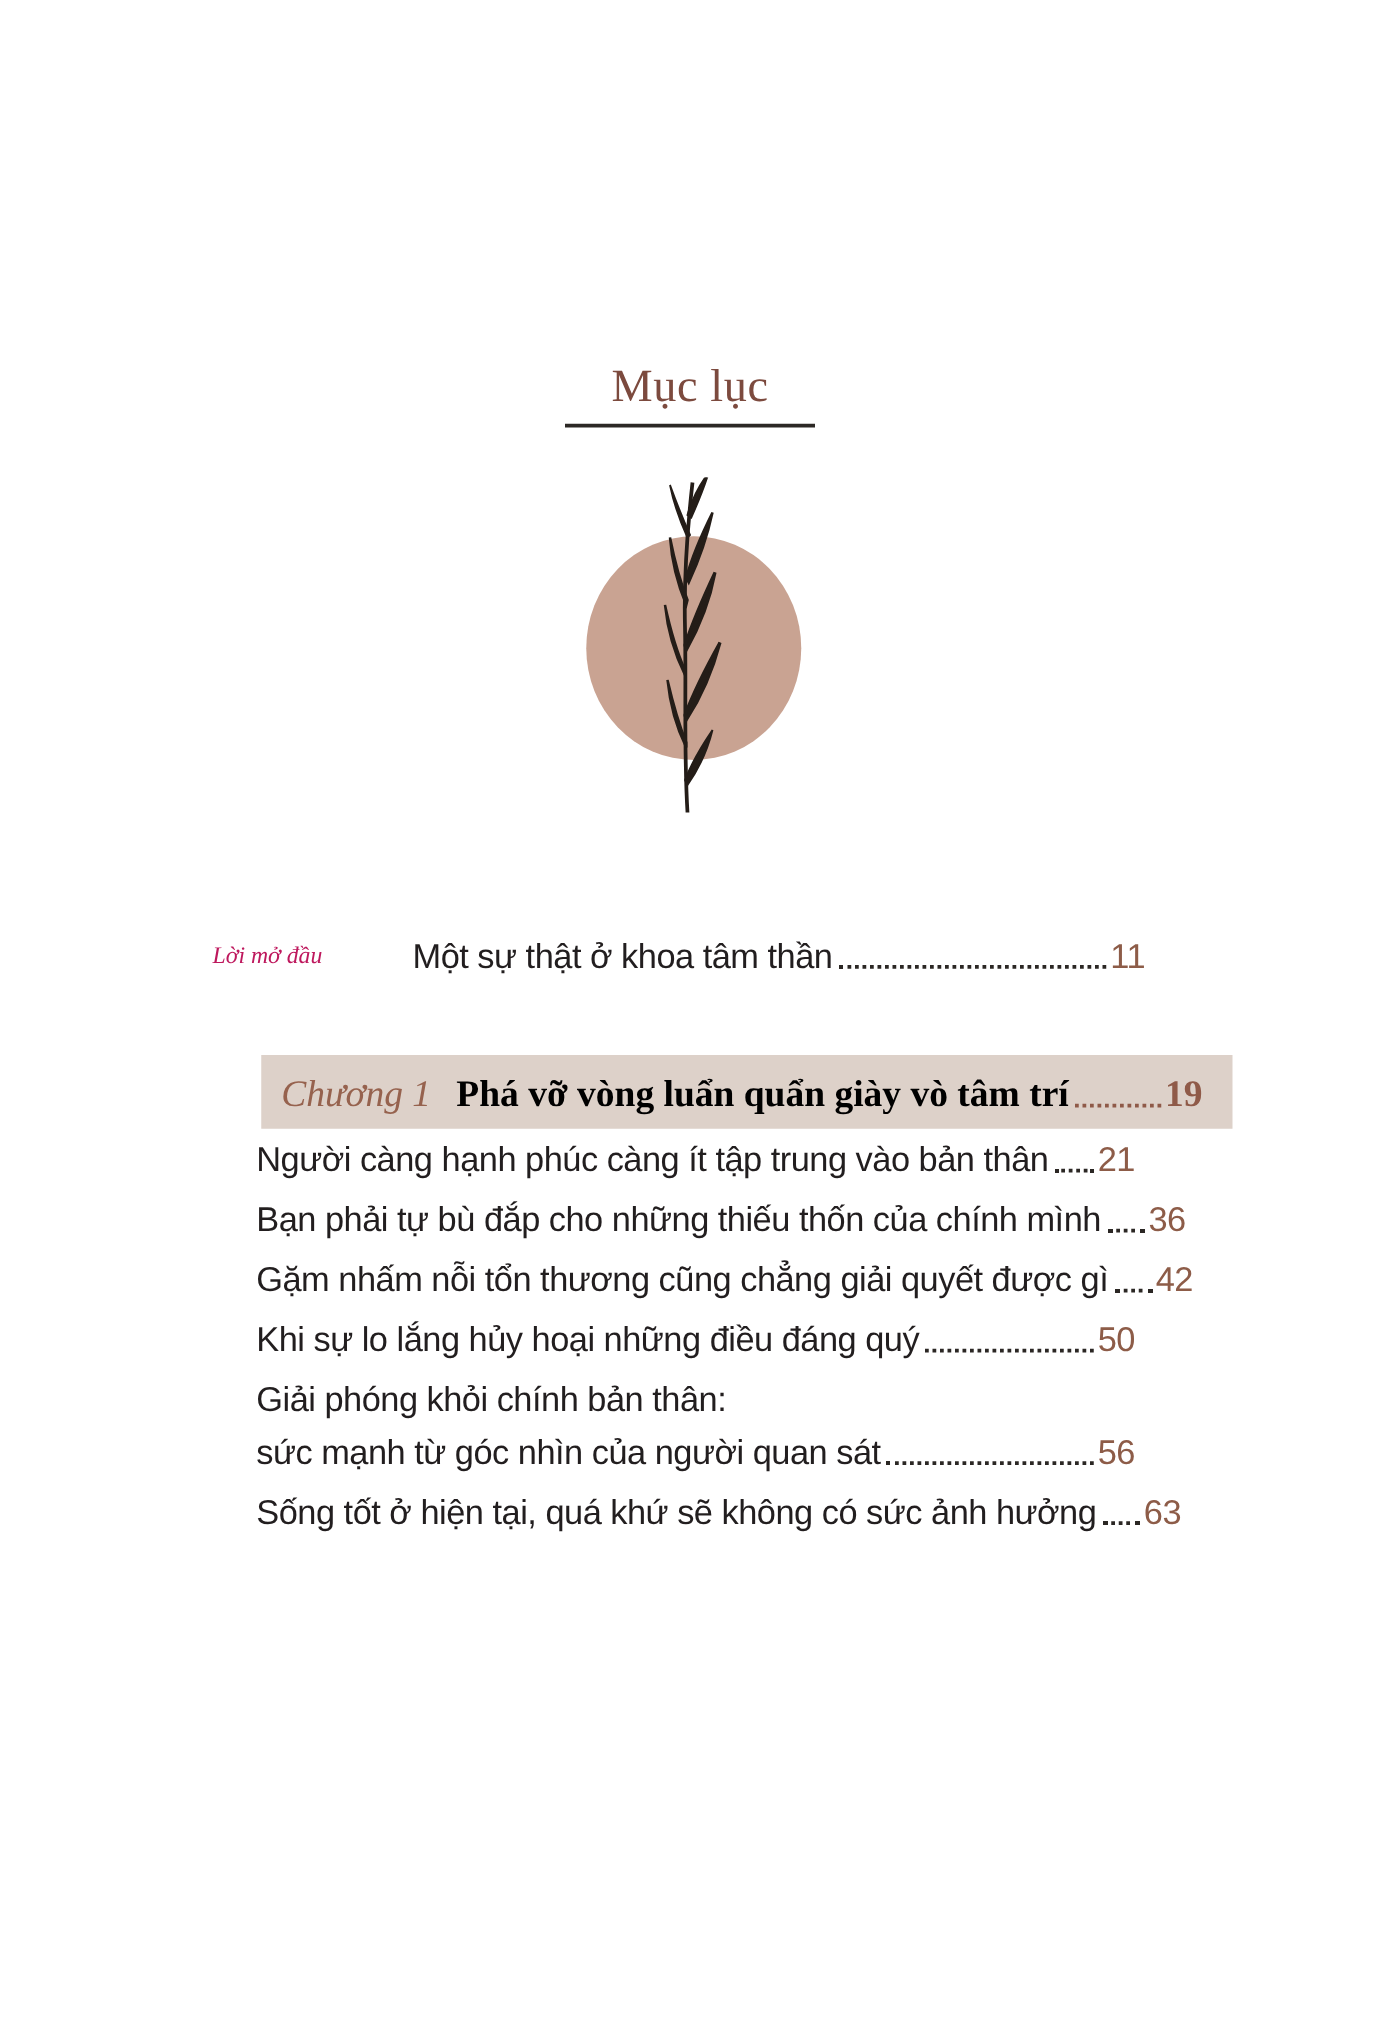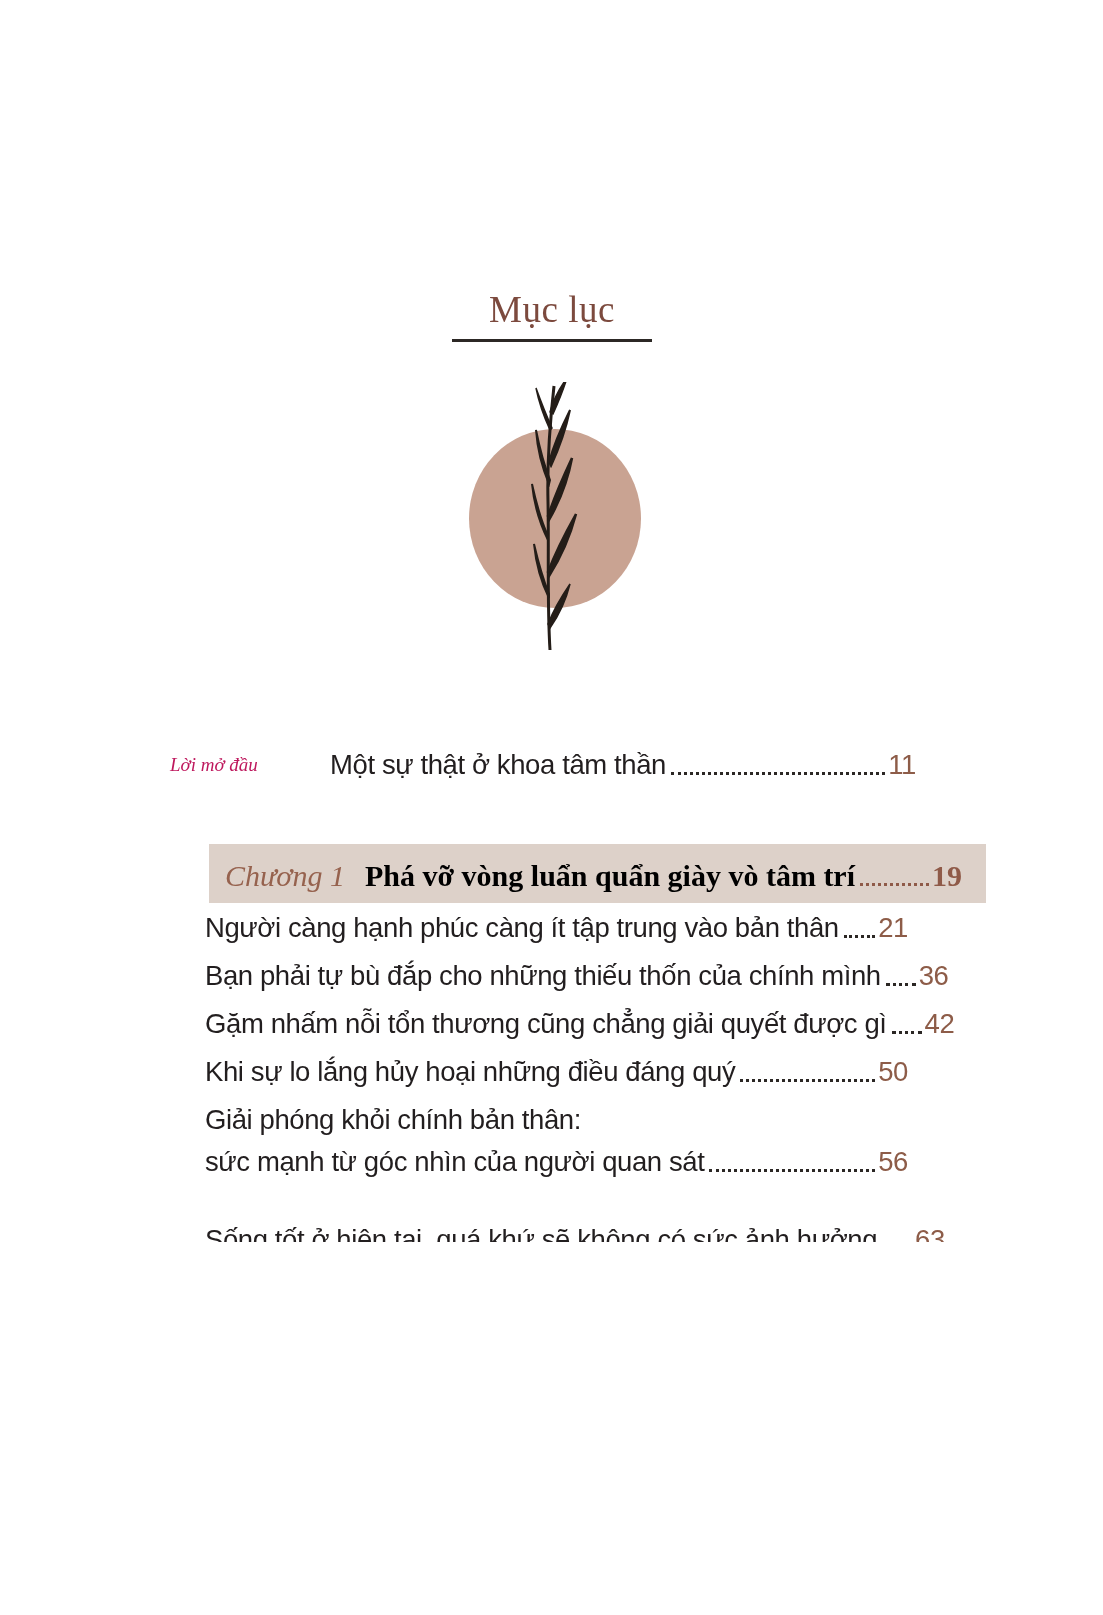--- a/index.html
+++ b/index.html
@@ -127,21 +127,21 @@
   .toc-list {
     position: absolute;
     left: 205px;
     top: 911px;
     width: 703px;
     display: flex;
     flex-direction: column;
   }
   .toc-list .row { height: 34px; margin-bottom: 14px; }
   .toc-list .row.tight { margin-bottom: 8px; }
-  .toc-list .row:last-child { margin-bottom: 0; margin-top: 30px; }
+  .toc-list .row:last-child { margin-bottom: 0; }
   .row-text { flex: none; }
 </style>
 </head>
 <body>
 
 <div class="page">
 
   <div class="title-block">
     <span class="title-text">Mục lục</span>
   </div>

